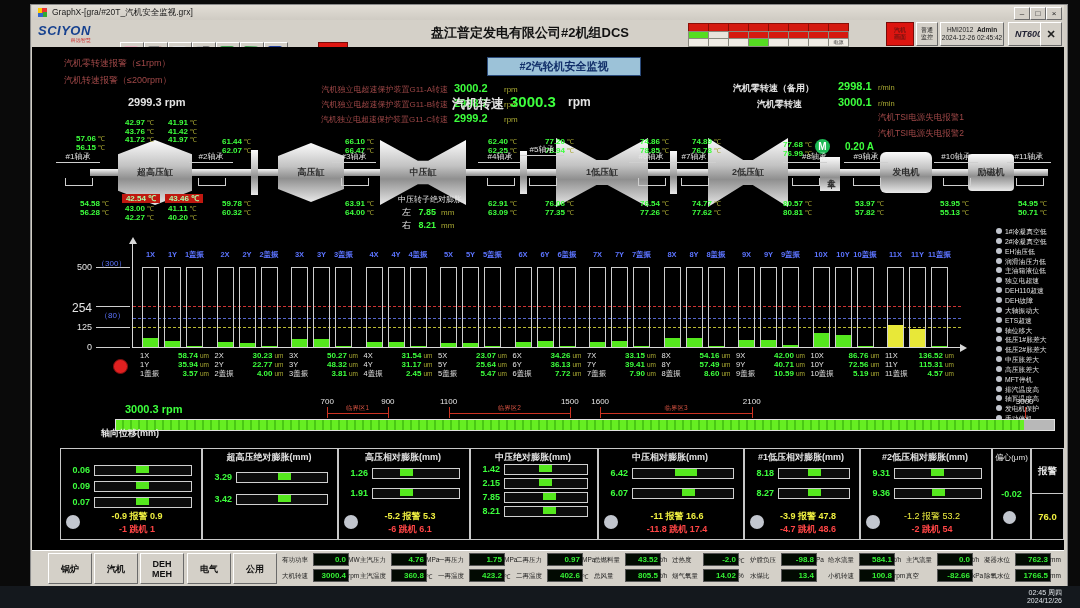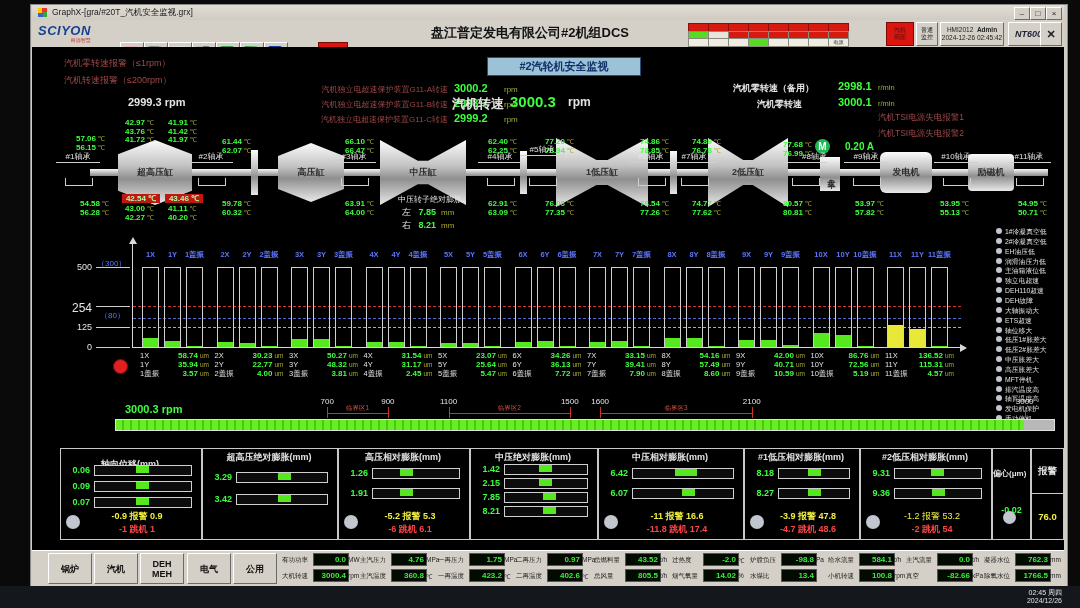--- a/index.html
+++ b/index.html
@@ -544,30 +544,30 @@
       <div class="abs" style="left: 327.258px; top: 413px; width: 60.6452px; height: 0px; border-top: 1px solid rgb(204, 51, 34);"></div>
       <div class="abs" style="left: 335.581px; top: 404px; width: 44px; text-align: center; font-size: 6.5px; color: rgb(208, 80, 64);">临界区1</div>
       <div class="abs" style="left: 448.548px; top: 413px; width: 121.29px; height: 0px; border-top: 1px solid rgb(204, 51, 34);"></div>
       <div class="abs" style="left: 487.194px; top: 404px; width: 44px; text-align: center; font-size: 6.5px; color: rgb(208, 80, 64);">临界区2</div>
       <div class="abs" style="left: 600.161px; top: 413px; width: 151.613px; height: 0px; border-top: 1px solid rgb(204, 51, 34);"></div>
       <div class="abs" style="left: 653.968px; top: 404px; width: 44px; text-align: center; font-size: 6.5px; color: rgb(208, 80, 64);">临界区3</div>
     </div>
 
   <div id="panels-layer">
     <div class="abs panel" style="left:992px;top:448px;width:37px;height:90px;">
-      <div style="text-align:left;font-size:8px;color:#e4e4e4;font-weight:bold;margin-top:19px;">偏心(μm)</div>
+      <div style="text-align:center;font-size:8px;color:#e4e4e4;font-weight:normal;margin-top:3px;">偏心(μm)</div>
       <div class="g" style="text-align:center;font-size:9px;margin-top:26px;">-0.02</div>
       <div class="circ" style="left:10px;top:62px;width:13px;height:13px;"></div>
     </div>
     <div class="abs panel" style="left:1031px;top:448px;width:31px;height:90px;">
       <div style="height:44px;border-bottom:1px solid #c8c8c8;display:flex;align-items:center;justify-content:center;font-size:9.5px;color:#e4e4e4;font-weight:bold;">报警</div>
       <div class="yl" style="height:44px;display:flex;align-items:center;justify-content:center;font-size:9.5px;font-weight:bold;">76.0</div>
     </div>
   <div class="abs panel" style="left: 60px; top: 448px; width: 140px; height: 90px;"></div>
-      <div class="abs wt" style="left: 60px; top: 458px; width: 140px; text-align: center; font-size: 9px; font-weight: bold;">轴向位移(mm)</div>
+      <div class="abs wt" style="left: 60px; top: 427px; width: 140px; text-align: center; font-size: 9px; font-weight: bold;">轴向位移(mm)</div>
       <div class="abs g" style="left: 62px; top: 465px; width: 28px; text-align: right; font-size: 9px;">0.06</div>
       <div class="abs vbar" style="left: 94px; top: 465px; width: 96px; height: 9px;"></div>
       <div class="abs" style="left: 136px; top: 466px; width: 13px; height: 7px; background: rgb(85, 232, 30);"></div>
       <div class="abs g" style="left: 62px; top: 481px; width: 28px; text-align: right; font-size: 9px;">0.09</div>
       <div class="abs vbar" style="left: 94px; top: 481px; width: 96px; height: 9px;"></div>
       <div class="abs" style="left: 136px; top: 482px; width: 13px; height: 7px; background: rgb(85, 232, 30);"></div>
       <div class="abs g" style="left: 62px; top: 497px; width: 28px; text-align: right; font-size: 9px;">0.07</div>
       <div class="abs vbar" style="left: 94px; top: 497px; width: 96px; height: 9px;"></div>
       <div class="abs" style="left: 136px; top: 498px; width: 13px; height: 7px; background: rgb(85, 232, 30);"></div>
       <div class="abs yl" style="left: 78px; top: 510px; width: 118px; text-align: center; font-size: 9px; font-weight: bold; white-space: nowrap;">-0.9  报警  0.9</div>

